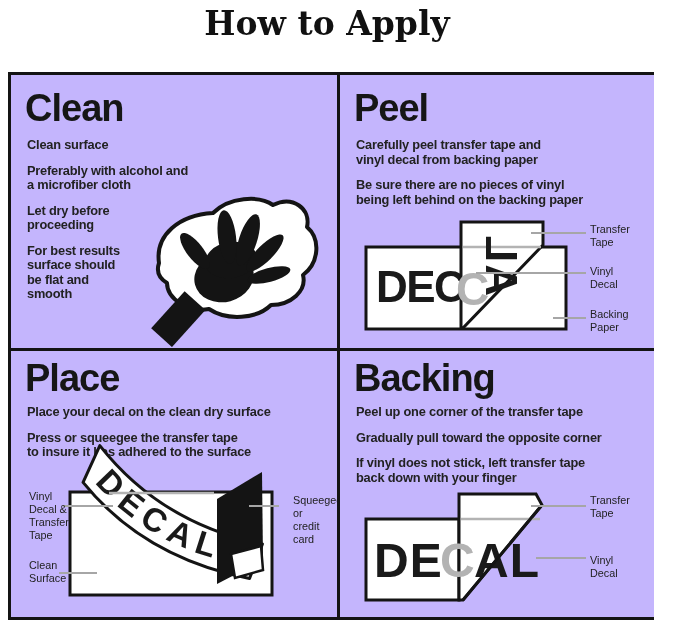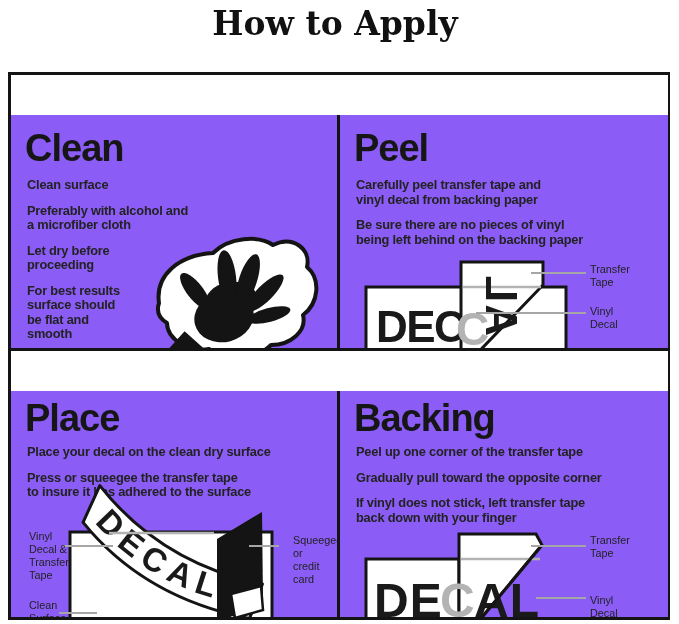--- a/index.html
+++ b/index.html
@@ -1,24 +1,24 @@
 <!DOCTYPE html>
 <html><head>
 <meta charset="utf-8">
 <style>
   html,body{margin:0;padding:0;background:#fff;}
   .page{position:relative;width:654px;height:624px;background:#fff;overflow:hidden;
-        font-family:"Liberation Sans",sans-serif;color:#1a1a1a;padding-left:16px;}
+        font-family:"Liberation Sans",sans-serif;color:#1a1a1a;}
   .title{position:absolute;top:4px;left:0;width:100%;text-align:center;
          font-family:"DejaVu Serif",serif;font-weight:bold;font-size:33px;
          letter-spacing:0px;color:#111;}
   .grid{position:absolute;left:8px;top:72px;width:663px;height:548px;
         border:3px solid #141414;box-sizing:border-box;
         display:grid;grid-template-columns:329px 1fr;grid-template-rows:276px 1fr;}
-  .panel{position:relative;overflow:hidden;background:#8b5cf6;margin-top:40px;}
+  .panel{position:relative;overflow:hidden;background:#c4b5fd;}
   .p-clean,.p-place{border-right:3px solid #141414;}
   .p-clean,.p-peel{border-bottom:3px solid #141414;}
   .heading{position:absolute;left:14px;font-weight:bold;font-size:38px;
            line-height:1;letter-spacing:-1px;color:#161616;}
   .p-clean .heading,.p-peel .heading{top:14px;}
   .p-place .heading,.p-remove .heading{top:8px;text-align:right;}
   .body{position:absolute;left:16px;}
   .p-clean .body,.p-peel .body{top:63px;}
   .p-place .body,.p-remove .body{top:54px;}
   .body p{margin:0 0 11px 0;font-size:12.8px;font-weight:bold;line-height:14.5px;

